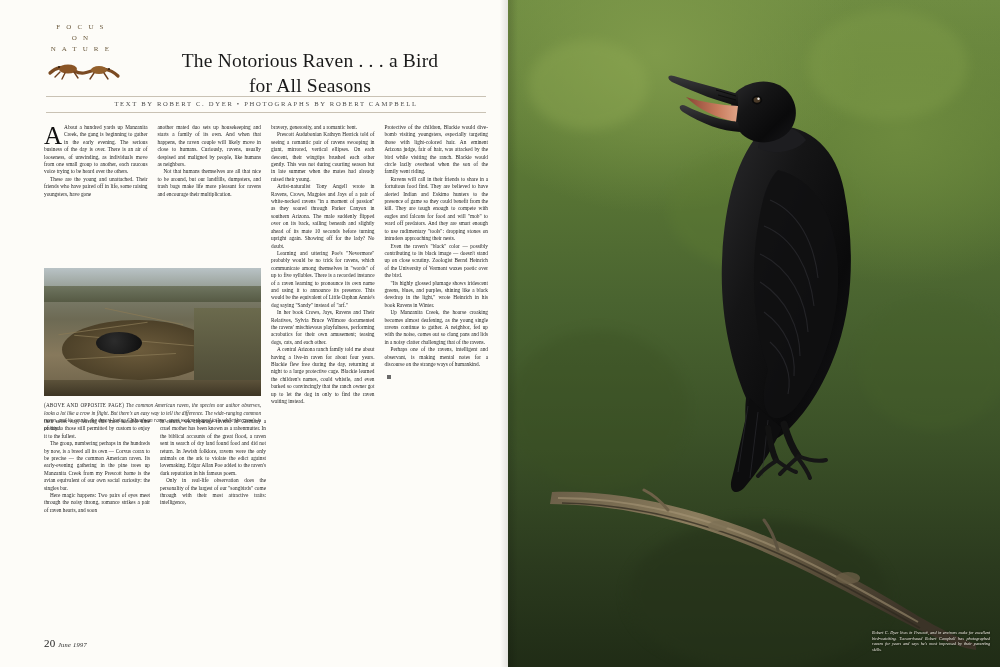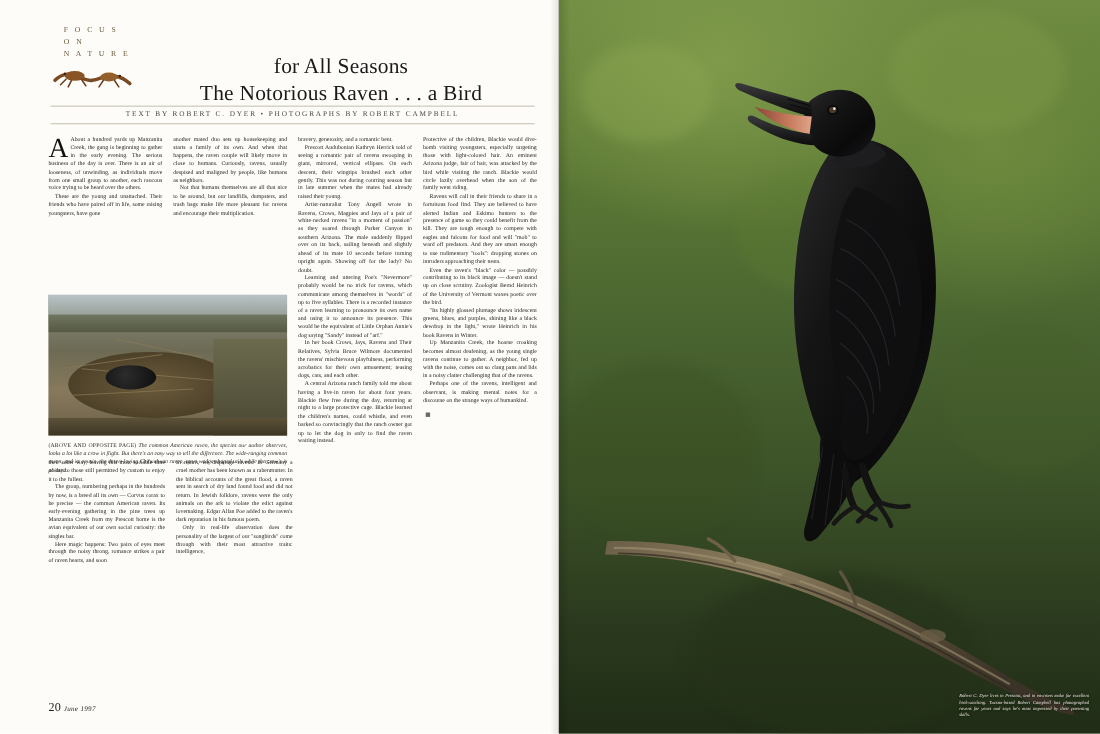--- a/index.html
+++ b/index.html
@@ -23,23 +23,22 @@
     padding: 0;
   }
   .kicker {
     position: absolute;
     left: 46px; top: 22px;
     font-family: "Liberation Serif", serif;
     font-size: 7px;
     letter-spacing: 2.2px;
     color: #6b5a3e;
     line-height: 11px;
-    text-align: left;
+    text-align: center;
     width: 70px;
-    margin-left: 12px;
   }
   .lizard-art {
     position: absolute;
     left: 44px; top: 56px;
     width: 78px; height: 28px;
   }
   .headline {
     position: absolute;
     left: 130px; top: 48px;
     width: 360px;
@@ -234,22 +233,22 @@
     <svg class="lizard-art" viewBox="0 0 78 28">
       <path d="M6 17 C12 11, 20 10, 26 13 C31 15, 34 18, 40 17 C47 16, 52 12, 60 13 C66 14, 71 17, 74 20" fill="none" stroke="#7a4a22" stroke-width="3.2" stroke-linecap="round"></path>
       <ellipse cx="24" cy="13" rx="9" ry="4.5" fill="#8a5526"></ellipse>
       <ellipse cx="55" cy="14" rx="8" ry="4" fill="#93602c"></ellipse>
       <path d="M16 16 l-5 5 M21 17 l-3 6 M30 16 l4 6 M50 17 l-4 6 M60 17 l4 6" stroke="#6d3f1d" stroke-width="1.4" stroke-linecap="round"></path>
       <circle cx="15" cy="11" r="1" fill="#2b1a0c"></circle>
       <circle cx="65" cy="13" r="1" fill="#2b1a0c"></circle>
     </svg>
 
     <div class="headline">
+      <div>The Notorious Raven . . . a Bird</div>
       <div>for All Seasons</div>
-      <div>The Notorious Raven . . . a Bird</div>
     </div>
 
     <div class="byline-rule"></div>
     <div class="byline">TEXT BY ROBERT C. DYER  •  PHOTOGRAPHS BY ROBERT CAMPBELL</div>
     <div class="byline-rule2"></div>
 
     <div class="cols">
 
       <div class="col">
         <p class="first"><span class="dropcap">A</span><span>About a hundred yards up Manzanita Creek, the gang is beginning to gather in the early evening. The serious business of the day is over. There is an air of looseness, of unwinding, as individuals move from one small group to another, each raucous voice trying to be heard over the others.</span></p>

